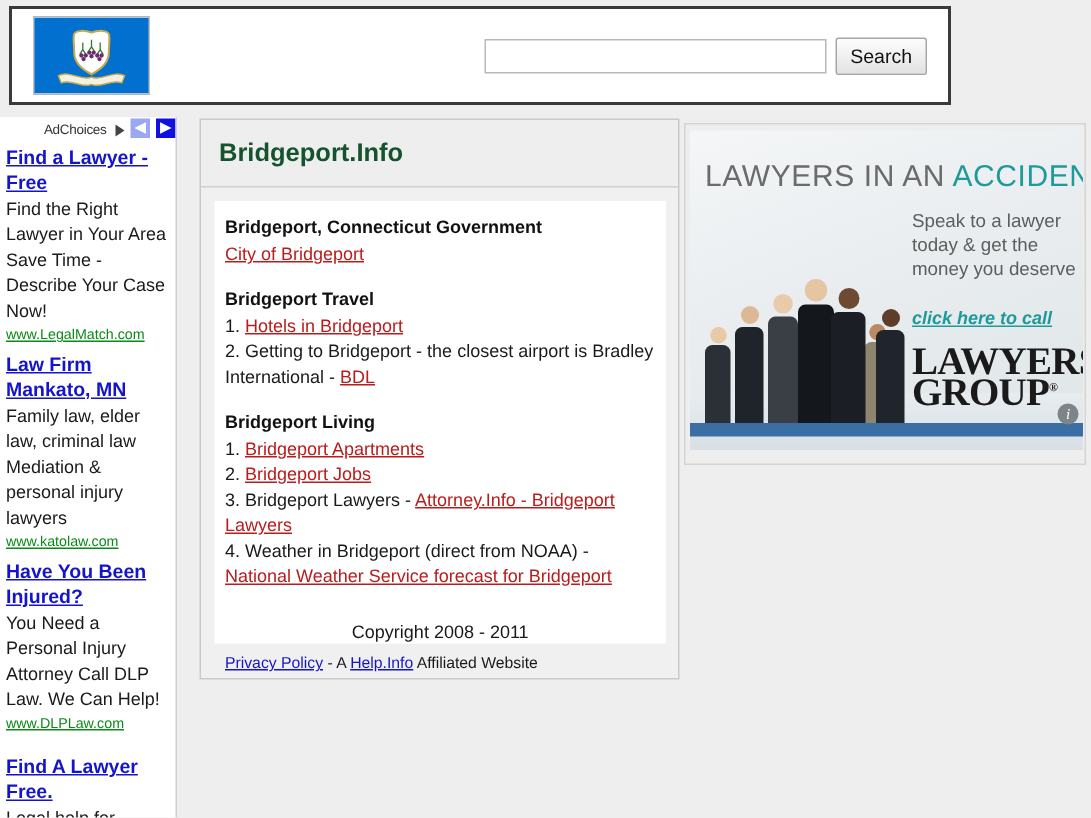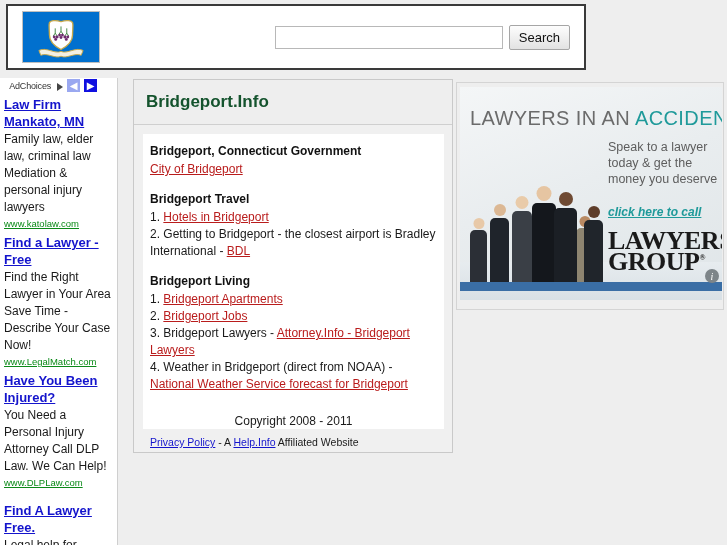--- a/index.html
+++ b/index.html
@@ -9,21 +9,21 @@
     background: #eeeeee;
     font-family: "Liberation Sans", sans-serif;
     overflow: hidden;
   }
   a { color: #1414cc; text-decoration: underline; }
 
   
   #header {
     position: absolute;
     left: 6px; top: 4px;
-    width: 580px; height: 66px;
+    width: 628px; height: 66px;
     background: #ffffff;
     border: 2px solid #3a3a3a;
     display: flex;
     align-items: center;
   }
   #flag-wrap {
     width: 78px; height: 52px;
     margin-left: 14px;
     border: 1px solid #bfbfbf;
     position: relative;
@@ -70,21 +70,21 @@
     height: 467px;
     background: #ffffff;
     border-right: 1px solid #cfcfcf;
     overflow: hidden;
   }
   #adchoices-bar {
     height: 15px;
     display: flex;
     align-items: center;
     justify-content: flex-end;
-    padding-right: 20px;
+    padding-right: 0;
     gap: 4px;
     font-size: 9px;
     color: #333;
   }
   #adchoices-label { letter-spacing: -0.2px; }
   .adc-triangle {
     display:inline-block;
     width:0;height:0;
     border-left:6px solid #444;
     border-top:4px solid transparent;
@@ -308,29 +308,29 @@
 <div id="sidebar">
 
   <div id="adchoices-bar">
     <span id="adchoices-label">AdChoices</span>
     <span class="adc-triangle"></span>
     <span class="arrow-btn" id="arrow-prev">◀</span>
     <span class="arrow-btn" id="arrow-next">▶</span>
   </div>
 
   <div class="ad-block">
+    <a class="ad-title" href="#">Find a Lawyer - Free</a>
+    <div class="ad-body">Find the Right Lawyer in Your Area Save Time - Describe Your Case Now!</div>
+    <a class="ad-url" href="#">www.LegalMatch.com</a>
+  </div>
+
+  <div class="ad-block">
     <a class="ad-title" href="#">Law Firm Mankato, MN</a>
     <div class="ad-body">Family law, elder law, criminal law Mediation &amp; personal injury lawyers</div>
     <a class="ad-url" href="#">www.katolaw.com</a>
-  </div>
-
-  <div class="ad-block">
-    <a class="ad-title" href="#">Find a Lawyer - Free</a>
-    <div class="ad-body">Find the Right Lawyer in Your Area Save Time - Describe Your Case Now!</div>
-    <a class="ad-url" href="#">www.LegalMatch.com</a>
   </div>
 
   <div class="ad-block">
     <a class="ad-title" href="#">Have You Been Injured?</a>
     <div class="ad-body">You Need a Personal Injury Attorney Call DLP Law. We Can Help!</div>
     <a class="ad-url" href="#">www.DLPLaw.com</a>
   </div>
 
   <div class="ad-gap"></div>
 

